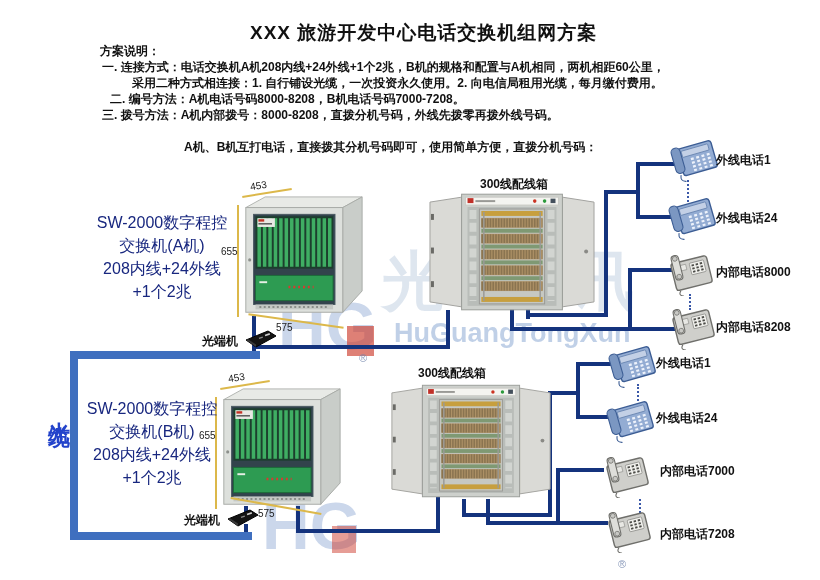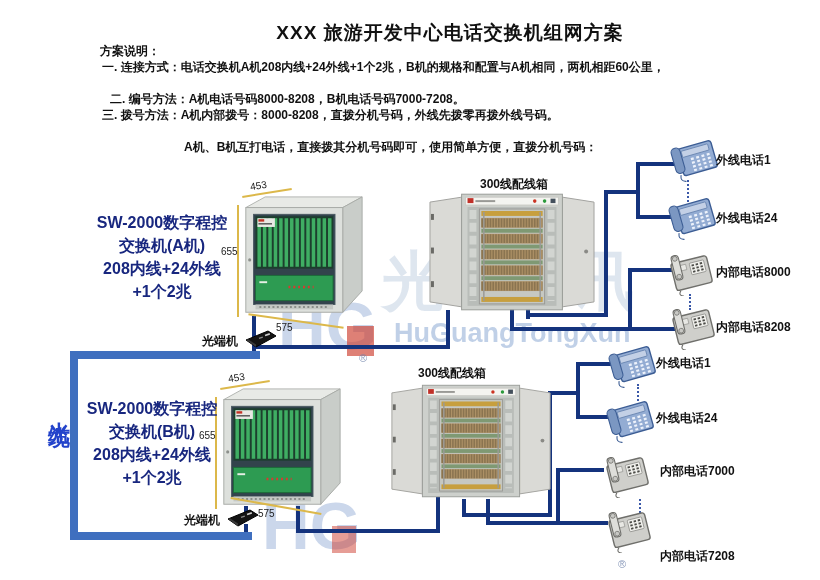--- a/index.html
+++ b/index.html
@@ -2,24 +2,24 @@
 <html><head>
 <meta charset="utf-8">
 <style>
   html,body{margin:0;padding:0;background:#fff;}
   #stage{position:relative;width:820px;height:580px;background:#fff;overflow:hidden;
          font-family:"Liberation Sans","DejaVu Sans",sans-serif;color:#111;}
   .abs{position:absolute;}
   .wire{position:absolute;background:var(--wire,#14337d);z-index:2;}
   .cable{position:absolute;background:var(--cable,#3f6fbf);z-index:2;}
   .dotted{position:absolute;border-left:2px dotted #3a58a8;z-index:2;}
-  .title{top:20px;left:250px;width:400px;text-align:center;font-size:19px;font-weight:bold;
+  .title{top:20px;left:250px;width:400px;text-align:left;font-size:19px;font-weight:bold;
          letter-spacing:1px;z-index:5;}
   .note{font-size:12px;font-weight:bold;white-space:nowrap;z-index:5;line-height:14px;}
-  .exlabel{font-size:16px;font-weight:bold;color:#18277f;text-align:center;line-height:23px;
+  .exlabel{font-size:16px;font-weight:normal;color:#18277f;text-align:center;line-height:23px;
            z-index:4;white-space:nowrap;}
   .smlabel{font-size:12px;font-weight:bold;white-space:nowrap;z-index:4;}
   .dimlabel{font-size:10px;color:#222;z-index:4;white-space:nowrap;}
   .dimline{position:absolute;background:var(--dim,#dcb84a);z-index:3;}
   .guangl{writing-mode:vertical-rl;text-orientation:upright;font-size:22px;font-weight:bold;
           color:#2343cb;letter-spacing:4px;z-index:4;}
   .svg-slot{position:absolute;z-index:3;}
   .svg-slot svg{display:block;width:100%;height:100%;}
   .phone-label{font-size:12px;font-weight:bold;white-space:nowrap;z-index:4;}
   .footer{top:547px;left:296px;font-size:16px;font-weight:bold;white-space:nowrap;z-index:5;}
@@ -42,20 +42,21 @@
   <div class="wm wm-logo" style="left:278px;top:288px;">HG</div>
   <div class="wm-red" style="left:347px;top:326px;width:27px;height:30px;background:rgba(205,60,45,0.65);"></div>
   <div class="wm wm-reg" style="left:359px;top:352px;">®</div>
   <div class="wm wm-logo" style="left:262px;top:488px;">HG</div>
   <div class="wm-red" style="left:332px;top:526px;width:24px;height:27px;background:rgba(205,60,45,0.5);"></div>
   <div class="wm wm-reg" style="left:618px;top:558px;">®</div>
 
   <div class="abs title">XXX 旅游开发中心电话交换机组网方案</div>
   <div class="abs note" style="left:100px;top:44px;">方案说明：</div>
   <div class="abs note" style="left:102px;top:60px;">一. 连接方式：电话交换机A机208内线+24外线+1个2兆，B机的规格和配置与A机相同，两机相距60公里，</div>
+  <div class="abs note" style="left:132px;top:76px;">采用二种方式相连接：1. 自行铺设光缆，一次投资永久使用。2. 向电信局租用光缆，每月缴付费用。</div>
   <div class="abs note" style="left:110px;top:92px;">二. 编号方法：A机电话号码8000-8208，B机电话号码7000-7208。</div>
   <div class="abs note" style="left:102px;top:108px;">三. 拨号方法：A机内部拨号：8000-8208，直拨分机号码，外线先拨零再拨外线号码。</div>
   <div class="abs note" style="left:184px;top:140px;">A机、B机互打电话，直接拨其分机号码即可，使用简单方便，直拨分机号码：</div>
 
   <div class="wire" style="left:252px;top:316px;width:4px;height:38px;"></div>
   <div class="wire" style="left:254px;top:345px;width:196px;height:4px;"></div>
   <div class="wire" style="left:446px;top:310px;width:4px;height:39px;"></div>
   <div class="wire" style="left:526px;top:306px;width:4px;height:13px;"></div>
   <div class="wire" style="left:526px;top:313px;width:82px;height:4px;"></div>
   <div class="wire" style="left:604px;top:190px;width:4px;height:127px;"></div>
@@ -384,15 +385,15 @@
       <line x1="36" y1="16" x2="49" y2="16" stroke="#4a4a46" stroke-width="2" stroke-dasharray="2.6 2"></line>
       <line x1="36" y1="19.5" x2="49" y2="19.5" stroke="#4a4a46" stroke-width="2" stroke-dasharray="2.6 2"></line>
       <line x1="36" y1="23" x2="49" y2="23" stroke="#4a4a46" stroke-width="2" stroke-dasharray="2.6 2"></line>
       <rect x="16" y="1" width="8" height="27" rx="3.5" fill="#dededa" stroke="#6f6f6b" stroke-width="1.2"></rect>
       <circle cx="20" cy="4.5" r="2.6" fill="#c8c8c4" stroke="#6f6f6b" stroke-width="0.8"></circle>
       <circle cx="20" cy="24.5" r="2.6" fill="#c8c8c4" stroke="#6f6f6b" stroke-width="0.8"></circle>
       <path d="M18,40 q-4,4 1,6 q-4,3 1,5" stroke="#6f6f6b" fill="none" stroke-width="1.2"></path>
     </g>
   </svg>
 </div>
-  <div class="abs phone-label" style="left:660px;top:548px;">内部电话7208</div>
+  <div class="abs phone-label" style="left:660px;top:526px;">内部电话7208</div>
 
 </div>
 
 </body></html>

